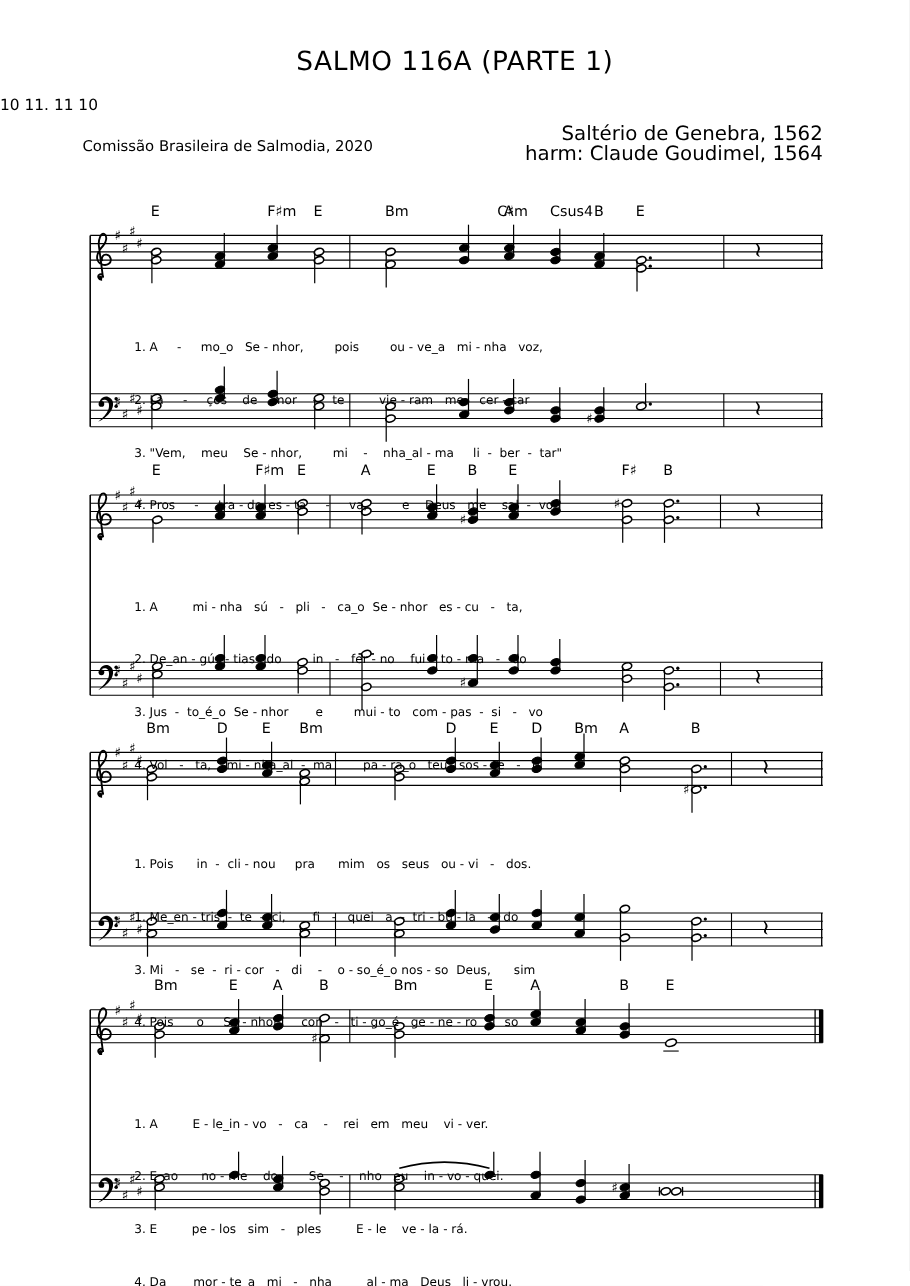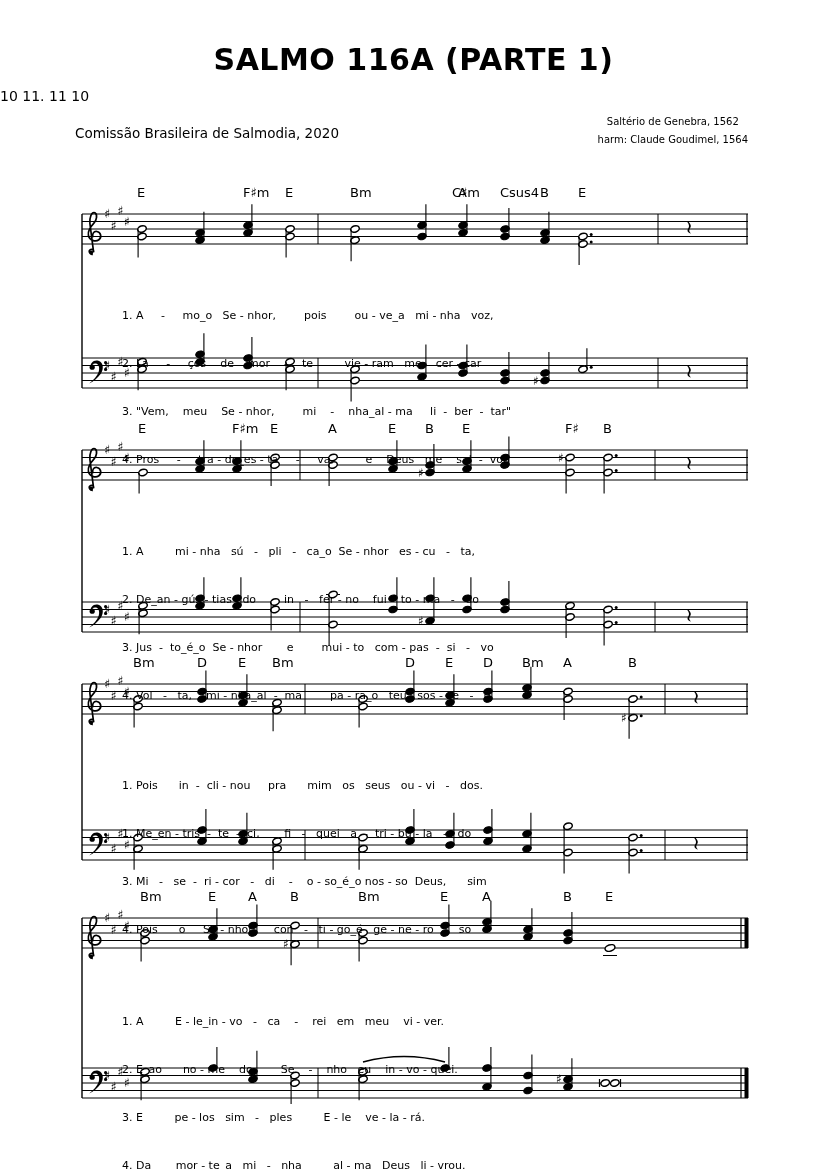--- a/index.html
+++ b/index.html
@@ -2,24 +2,24 @@
 <html><head>
 <meta charset="utf-8">
 <style>
   html,body{margin:0;padding:0;background:#e8e8e8;}
   .page{
     position:relative;width:827px;height:1169px;background:#ffffff;
     font-family:"DejaVu Sans",sans-serif;color:#000;overflow:hidden;
     margin:0 auto;
   }
   .abs{position:absolute;}
-  .title{top:42px;left:0;width:100%;text-align:center;font-size:30px;letter-spacing:.5px;font-weight:bold;}
+  .title{top:42px;left:0;width:100%;text-align:center;font-size:24px;letter-spacing:.5px;}
   .meter{top:88px;left:0;width:100%;text-align:left;font-size:14px;}
   .attr-left{left:75px;top:125px;font-size:13.5px;}
-  .attr-right{right:79px;top:113px;font-size:10px;text-align:center;line-height:18px;}
+  .attr-right{right:79px;top:113px;font-size:18px;text-align:right;line-height:18px;}
   .lyrics{left:122px;font-size:11px;line-height:16px;white-space:pre;}
   .chord{position:absolute;font-size:13px;white-space:pre;}
   #music{position:absolute;top:0;left:0;}
 </style>
 </head>
 <body>
 
 <div class="page">
   <div class="abs title">SALMO 116A (PARTE 1)</div>
   <div class="abs meter">10 11. 11 10</div>

